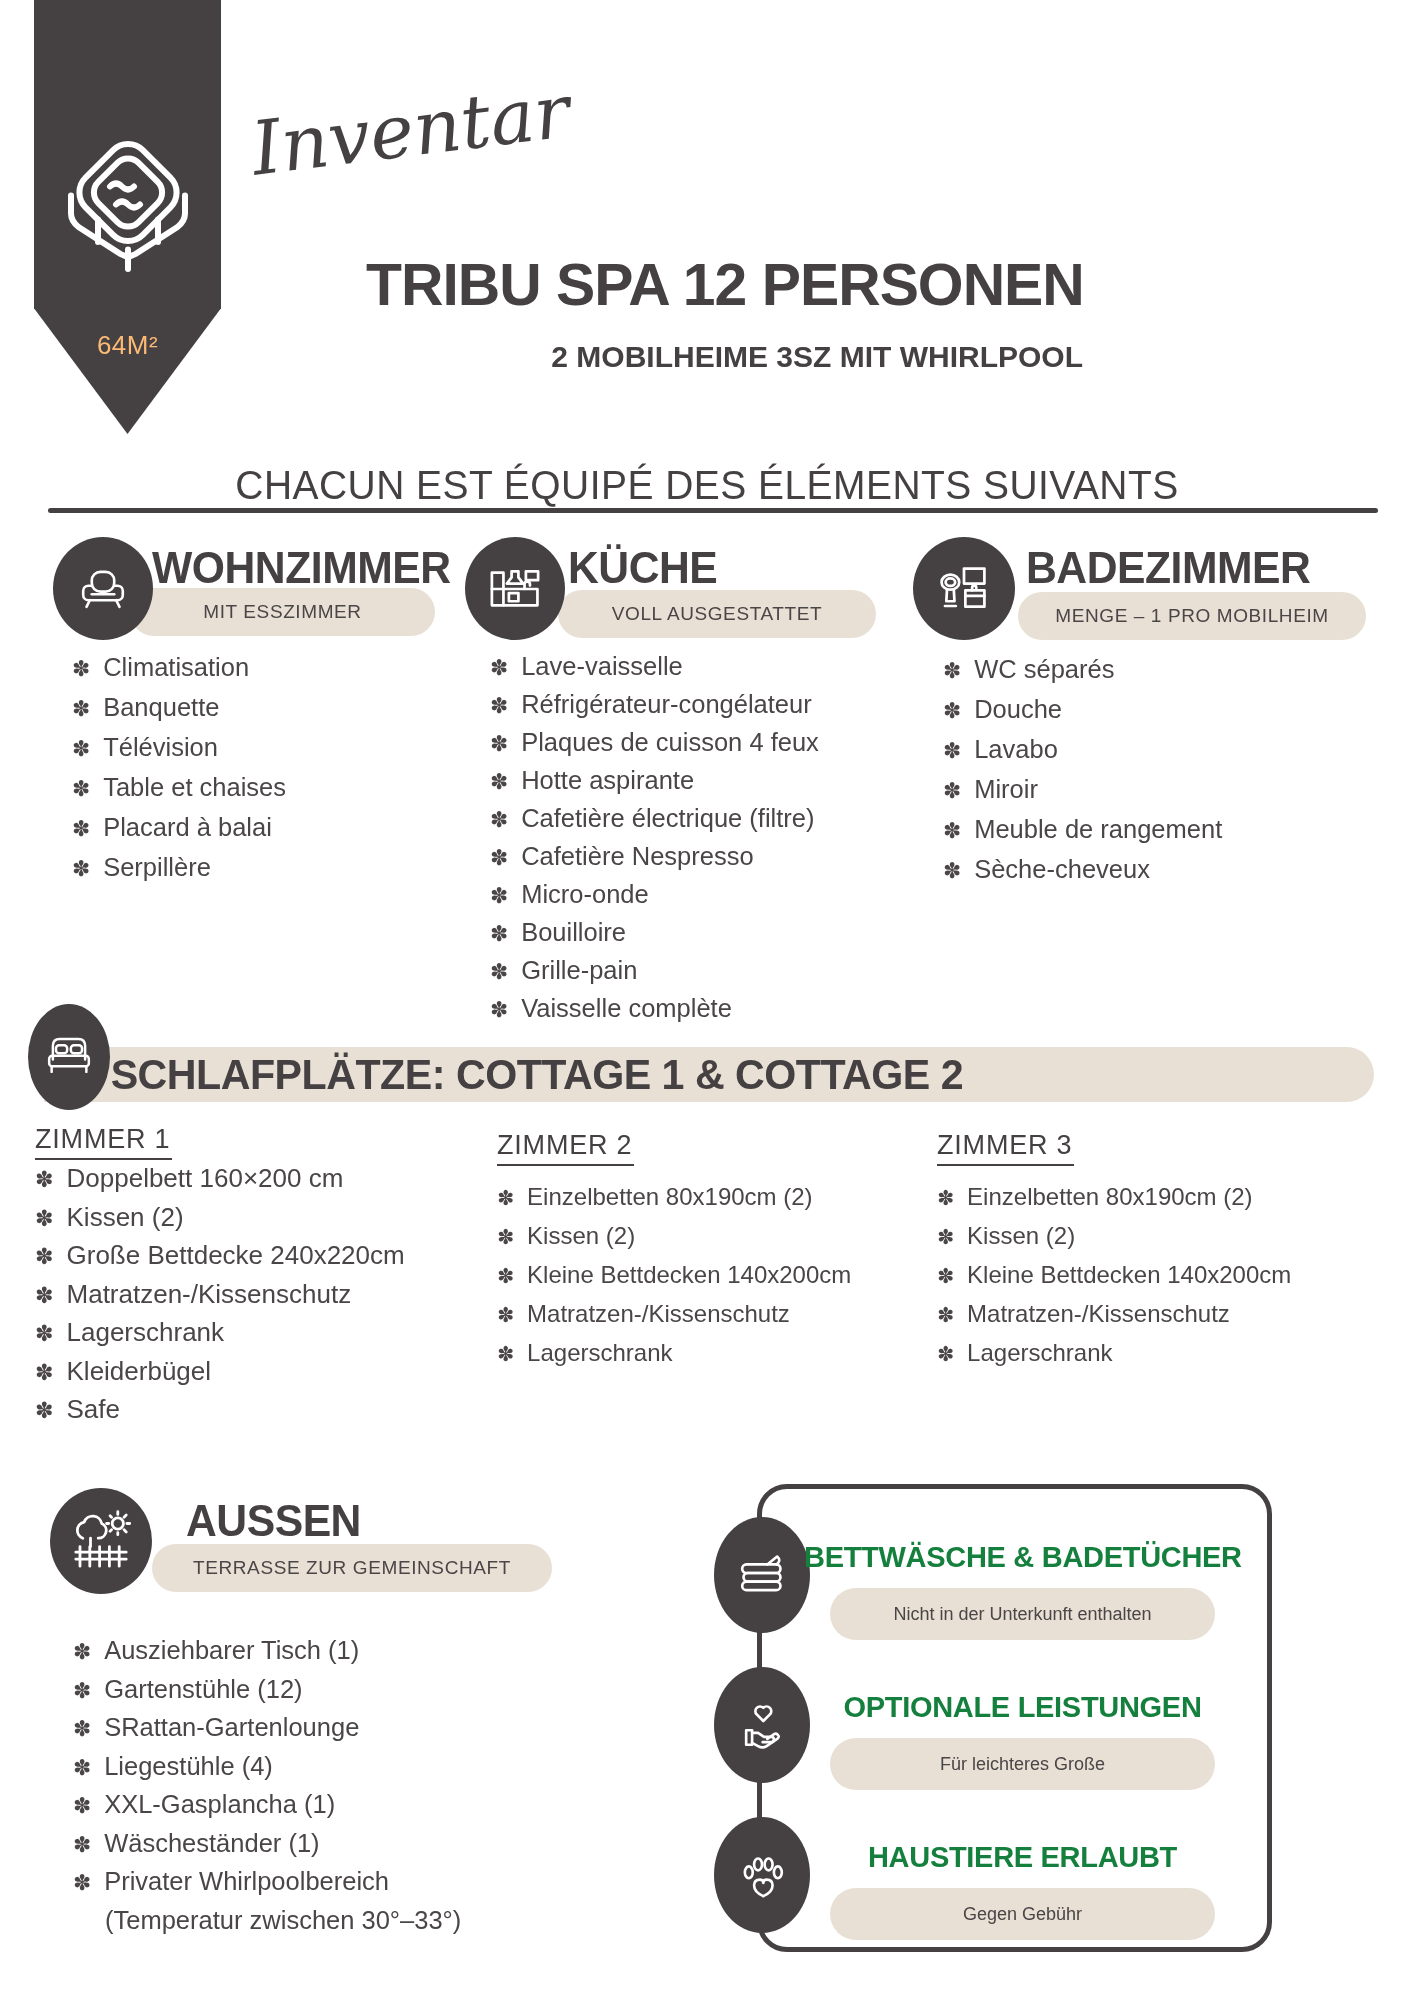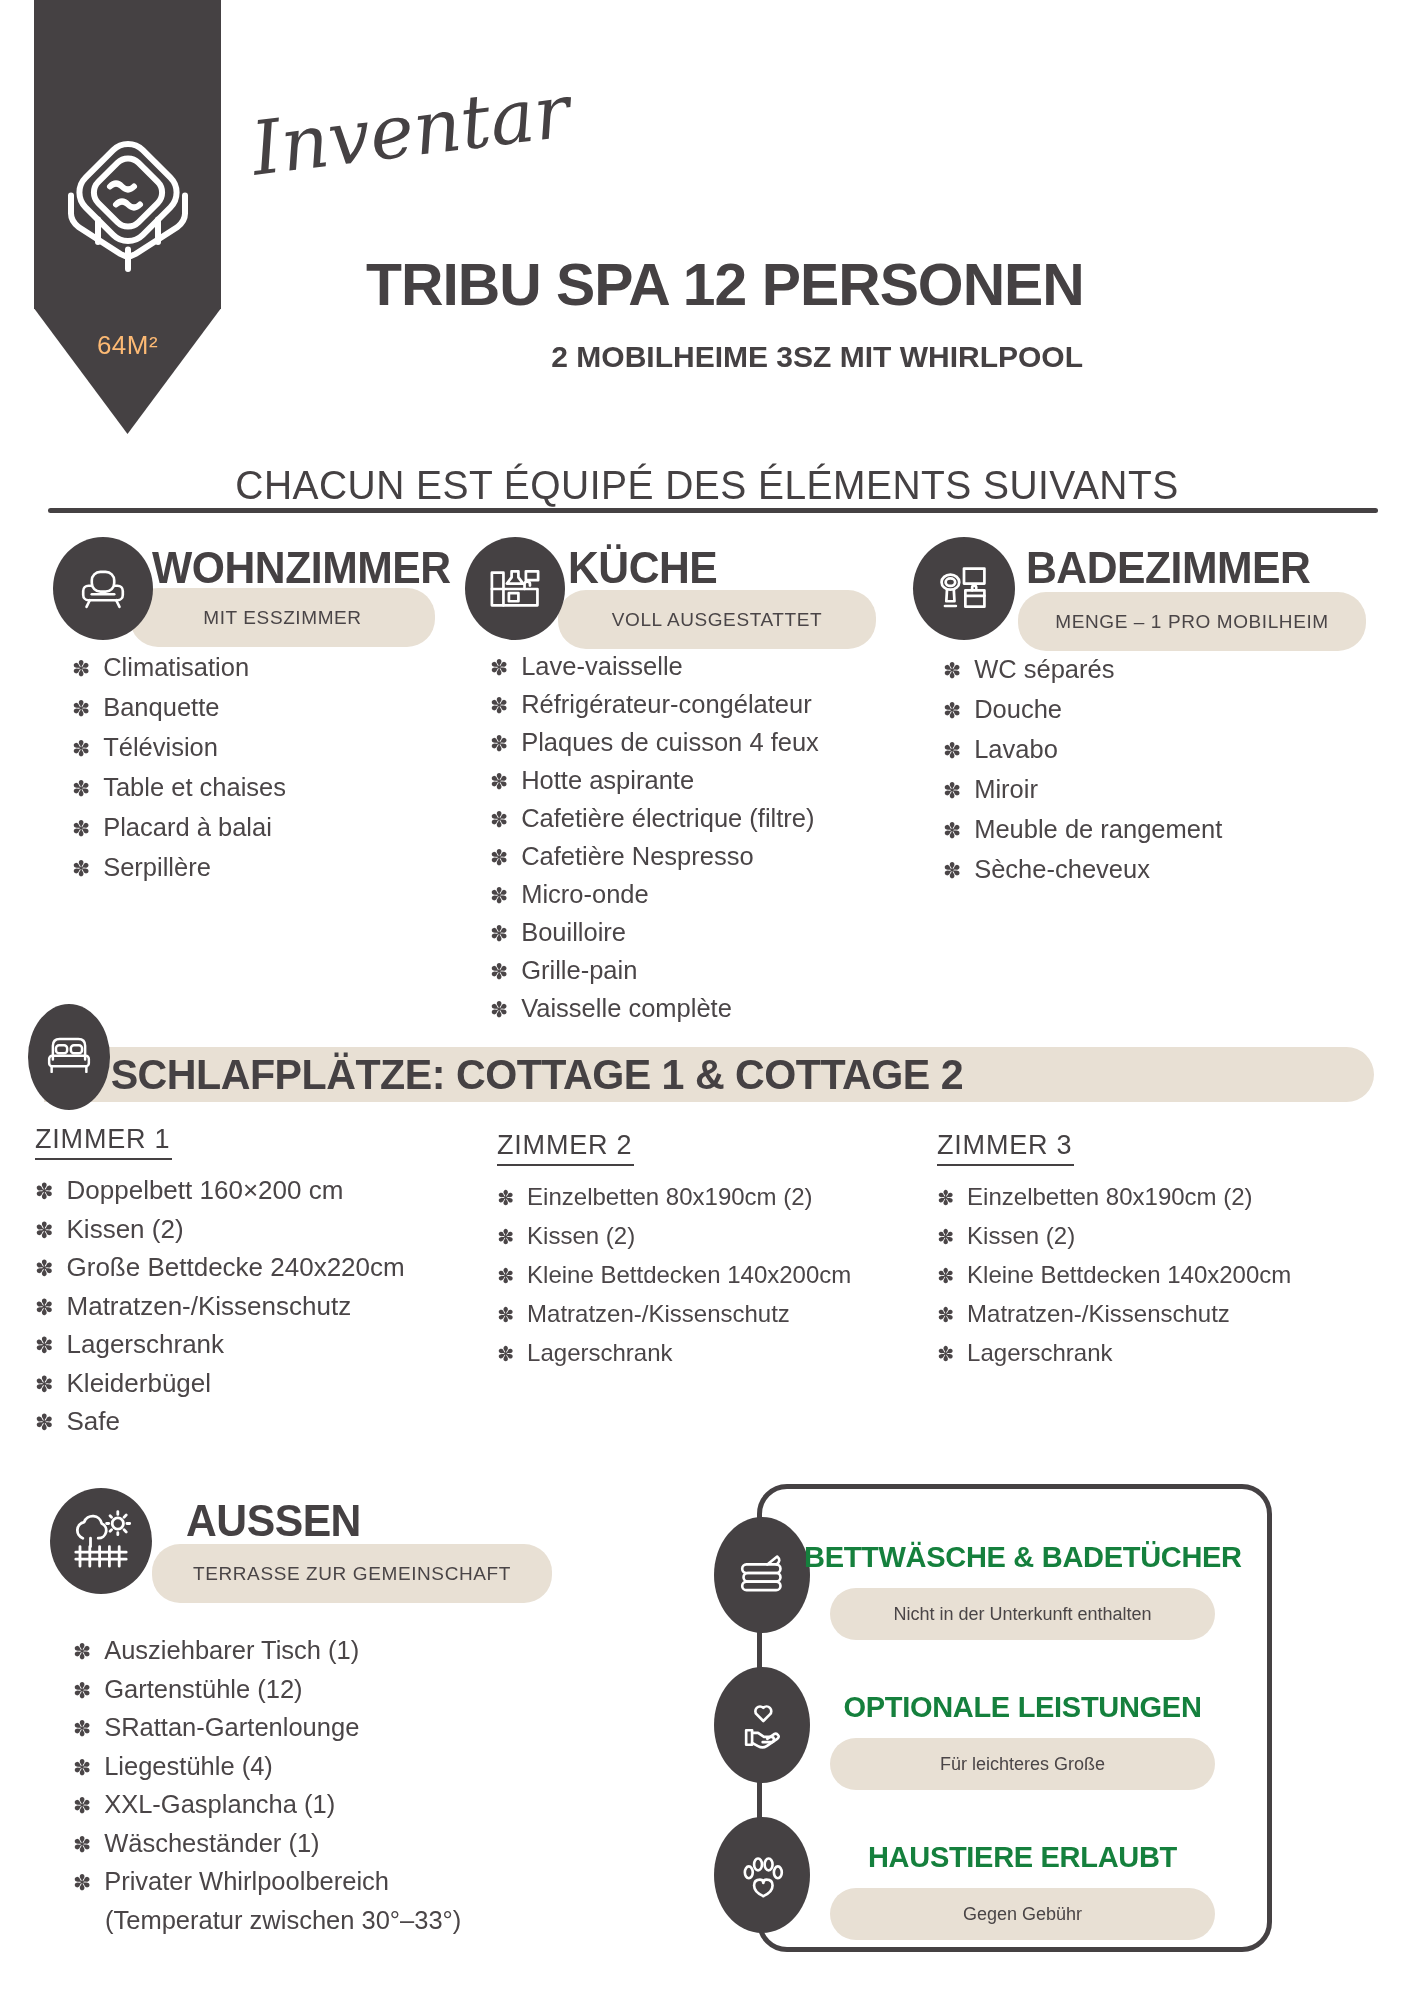--- a/index.html
+++ b/index.html
@@ -45,21 +45,21 @@
     display:flex;align-items:center;justify-content:center;
   }
   .cat-title{
     font-size:44px;font-weight:bold;letter-spacing:-0.5px;color:#454143;
     white-space:nowrap;transform:scaleX(0.97);transform-origin:left;z-index:4;
   }
   .pill{
     background:#e8e0d4;border-radius:28px;display:flex;align-items:center;
     justify-content:center;color:#4a4547;z-index:1;white-space:nowrap;
   }
-  .tag-pill{height:59px;font-size:19px;letter-spacing:0.6px;}
+  .tag-pill{height:48px;font-size:19px;letter-spacing:0.6px;}
 
   .itemlist li{display:flex;align-items:baseline;white-space:nowrap;}
   .itemlist li::before{
     content:"✽";font-family:"DejaVu Sans", sans-serif;font-size:0.85em;
     margin-right:13px;flex:none;
   }
   .itemlist li.note{padding-left:32px;}
   .itemlist li.note::before{content:"";margin:0;}
 
   
@@ -196,21 +196,21 @@
     <path d="M24 54 V32 q0 -11 11 -11 h30 q11 0 11 11 v22"></path>
     <rect x="29" y="31" width="18" height="13" rx="5"></rect>
     <rect x="53" y="31" width="18" height="13" rx="5"></rect>
     <rect x="18" y="48" width="64" height="17" rx="5"></rect>
     <path d="M22 65 v9 M78 65 v9"></path>
   </svg>
 </div>
 
 <div class="abs" style="left:35px;top:1124px;">
   <div class="room-title">ZIMMER 1</div>
-  <ul class="itemlist" style="margin-top:12px;font-size:26px;line-height:37.5px;">
+  <ul class="itemlist" style="font-size:26px;line-height:37.5px;">
     <li>Doppelbett 160×200 cm</li>
     <li>Kissen (2)</li>
     <li>Große Bettdecke 240x220cm</li>
     <li>Matratzen-/Kissenschutz</li>
     <li>Lagerschrank</li>
     <li>Kleiderbügel</li>
     <li>Safe</li>
   </ul>
 </div>
 

